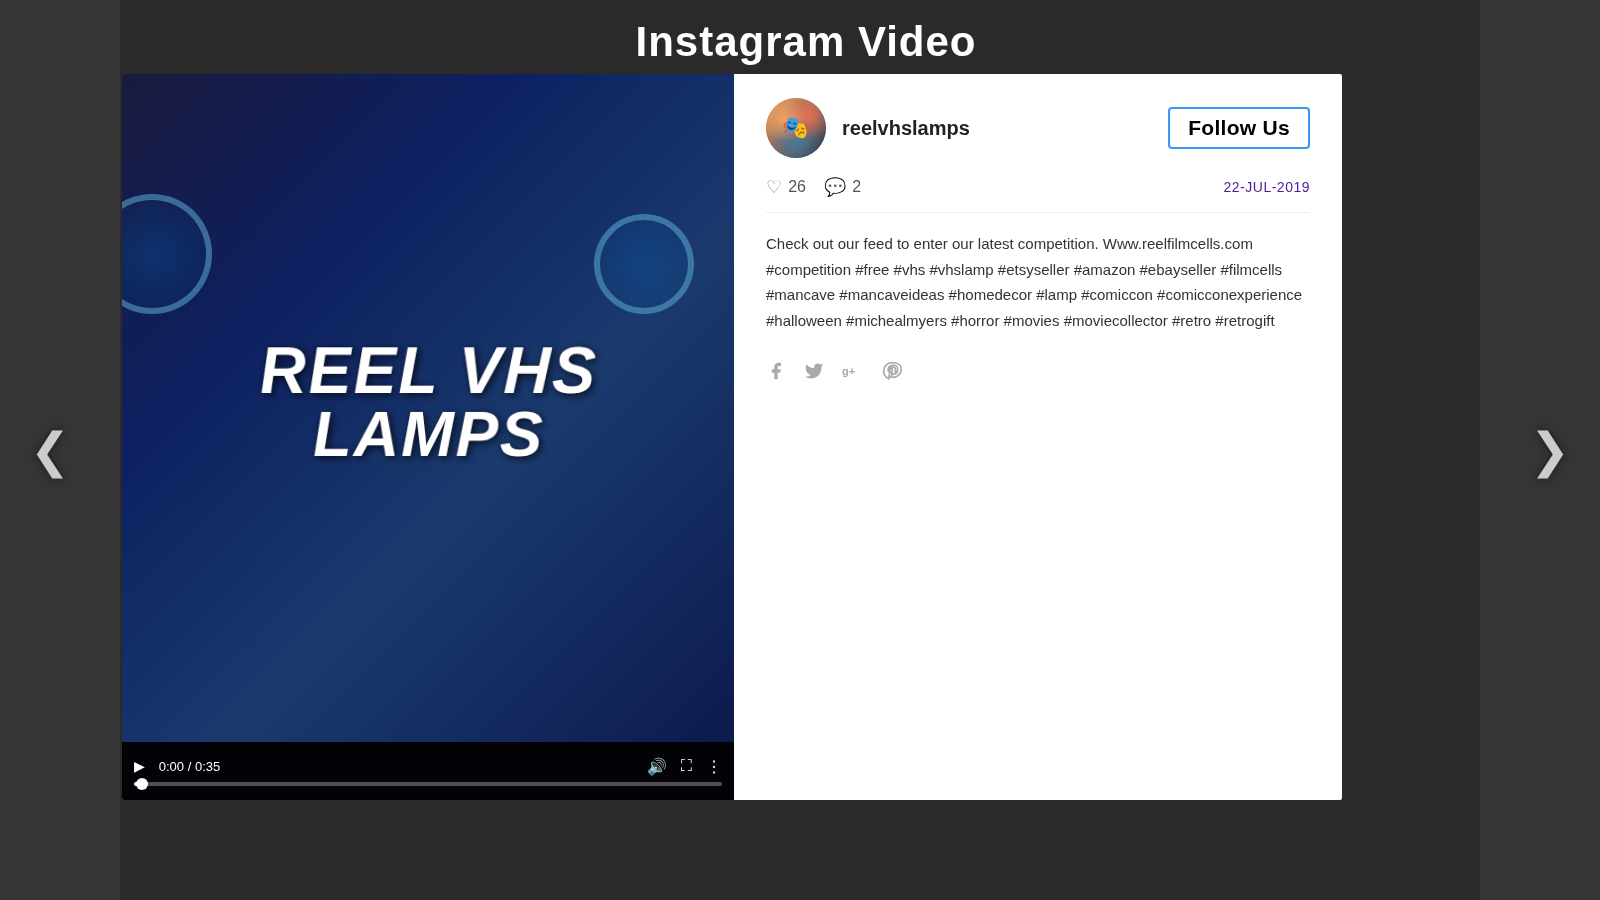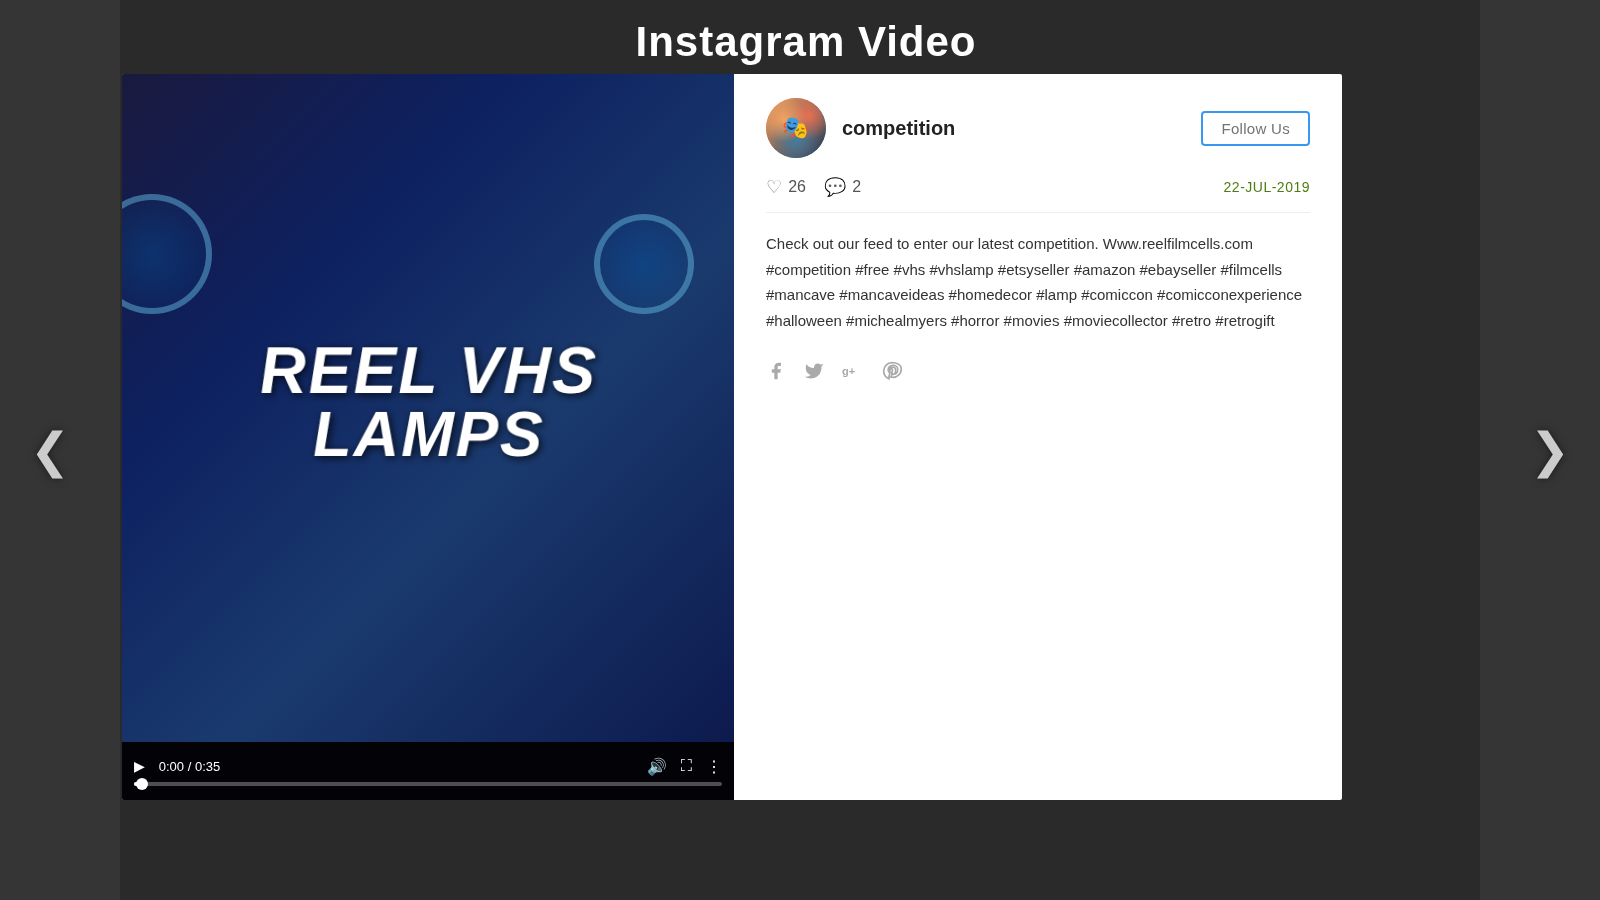--- a/index.html
+++ b/index.html
@@ -240,25 +240,25 @@
     }
 
     .username {
       font-size: 20px;
       font-weight: 600;
       color: #222222;
     }
 
     .follow-btn {
       border: 2px solid #3897f0;
-      color: #737373;
+      color: #000000;
       background: transparent;
       padding: 7px 18px;
-      font-size: 15px;
-      font-weight: 400;
+      font-size: 21px;
+      font-weight: 700;
       border-radius: 4px;
       cursor: pointer;
       letter-spacing: 0.3px;
     }
 
     .stats-row {
       display: flex;
       align-items: center;
       gap: 18px;
       margin-bottom: 14px;
@@ -278,21 +278,21 @@
     }
 
     .stat-count {
       font-size: 16px;
       color: #555;
     }
 
     .date-display {
       margin-left: auto;
       font-size: 14px;
-      color: #4d7c0f;
+      color: #4c1d95;
       letter-spacing: 0.5px;
     }
 
     .divider {
       height: 1px;
       background: #eeeeee;
       margin-bottom: 18px;
     }
 
     .caption-text {
@@ -374,21 +374,21 @@
     </div>
   </div>
 
   <div class="info-section">
 
     <div class="profile-row">
       <div class="profile-left">
         <div class="avatar">
           <div class="avatar-inner">🎭</div>
         </div>
-        <span class="username">competition</span>
+        <span class="username">reelvhslamps</span>
       </div>
       <button class="follow-btn">Follow Us</button>
     </div>
 
     <div class="stats-row">
       <div class="stat-item">
         <span class="stat-icon">♡</span>
         <span class="stat-count">26</span>
       </div>
       <div class="stat-item">

